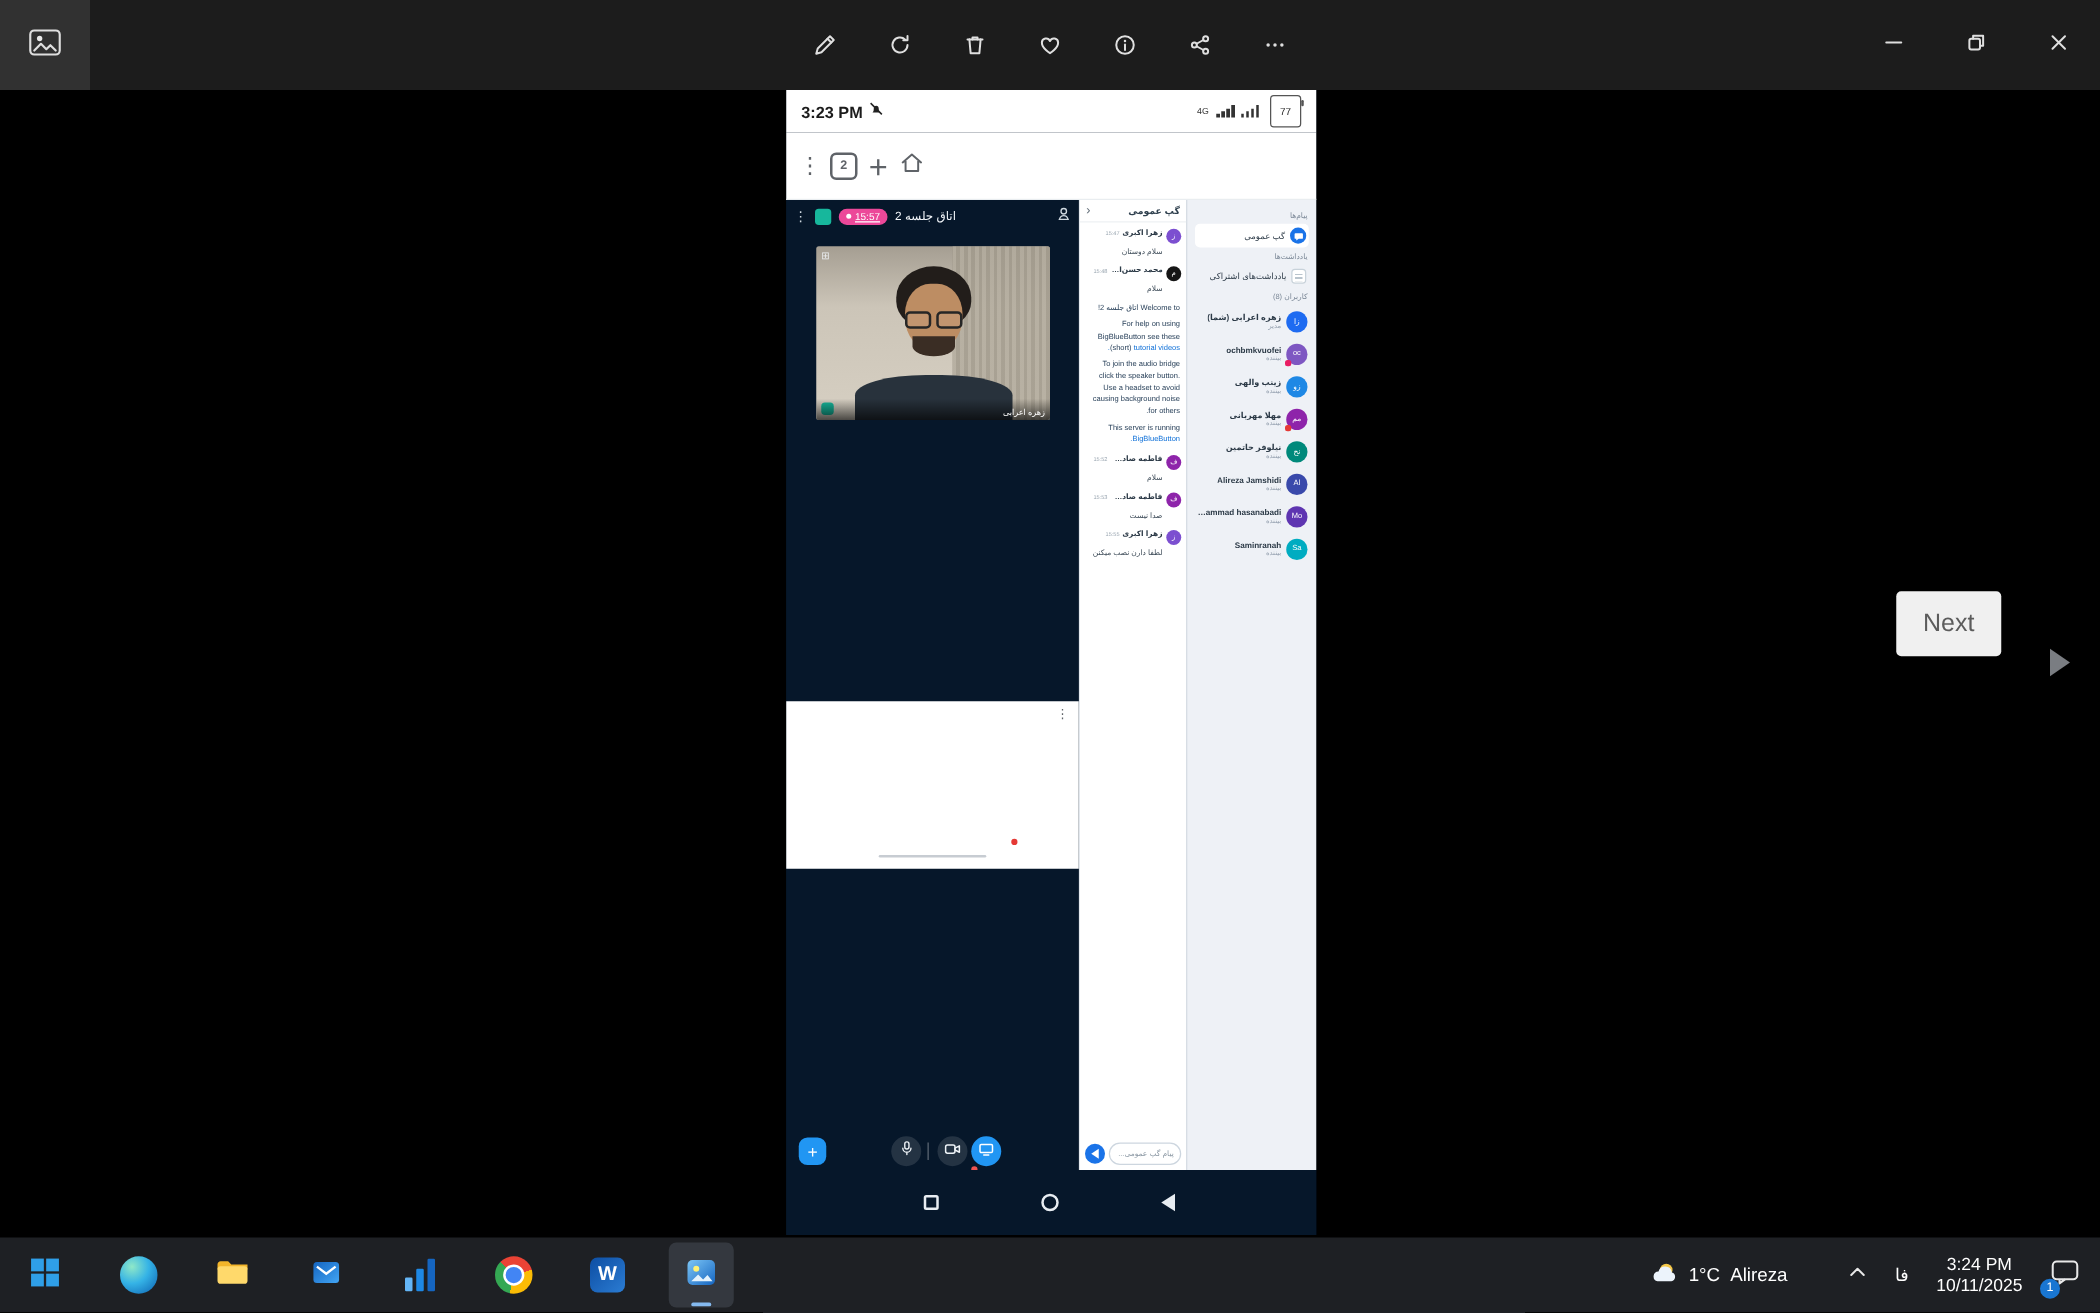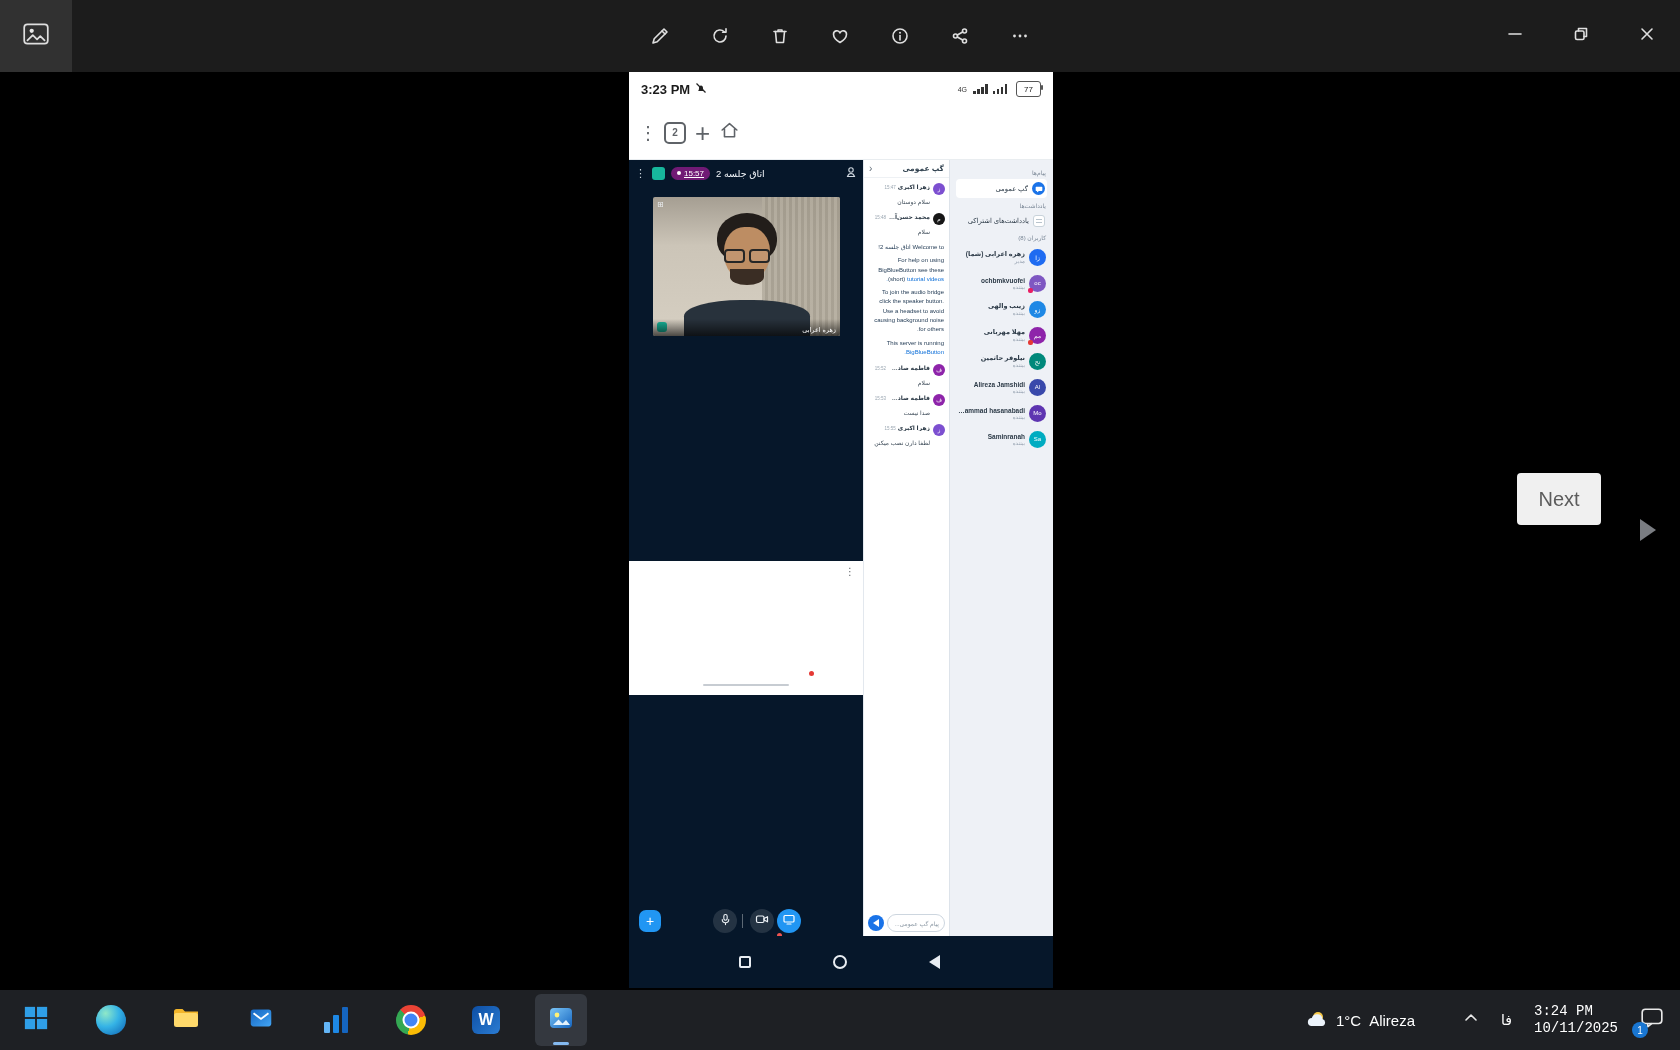--- a/index.html
+++ b/index.html
@@ -29,38 +29,38 @@
 
   
   .phone { position:absolute; left:629px; top:0; width:424px; height:916px; background:#06172a; }
 
   .p-status { height:34px; background:#fff; display:flex; align-items:center; padding:0 12px; gap:5px; color:#1b1b1b; }
   .p-time { font-size:13px; font-weight:bold; }
   .p-status .spacer, .p-browser .spacer { flex:1; }
   .net-label { font-size:7px; color:#333; margin-right:1px; }
   .bars { display:flex; align-items:flex-end; gap:1.5px; height:10px; }
   .bars i { width:2.5px; background:#333; display:block; }
-  .battery { width:25px; height:16px; border:1px solid #555; border-radius:3px; font-size:8px; display:flex; align-items:center; justify-content:center; color:#222; position:relative; margin-left:4px; }
+  .battery { width:25px; height:26px; border:1px solid #555; border-radius:3px; font-size:8px; display:flex; align-items:center; justify-content:center; color:#222; position:relative; margin-left:4px; }
   .battery::after { content:""; position:absolute; right:-3px; top:3px; width:2px; height:5px; background:#555; border-radius:1px; }
 
   .p-browser { height:54px; background:#fff; display:flex; align-items:center; padding:0 10px; gap:9px; border-bottom:1px solid #e9edf0; }
   .b-menu { color:#5f6368; font-size:18px; width:16px; text-align:center; }
   .b-tabs { width:22px; height:22px; border:2px solid #5f6368; border-radius:5px; font-size:10px; font-weight:bold; color:#5f6368; display:flex; align-items:center; justify-content:center; }
   .b-plus { font-size:26px; color:#5f6368; font-weight:300; line-height:1; }
   .b-address { flex:1; height:36px; background:#e9eef6; border-radius:18px; display:flex; align-items:center; gap:7px; padding:0 12px; overflow:hidden; }
   .b-url { font-size:13.5px; color:#202124; white-space:nowrap; }
 
   .p-bbb { position:relative; height:776px; display:flex; }
 
   
   .bbb-media { width:234px; position:relative; background:#06172a; flex:none; }
   .m-top { height:26px; display:flex; align-items:center; gap:6px; padding:0 6px; color:#fff; }
   .m-dots { color:#cfd8e0; font-size:11px; }
   .m-logo { width:13px; height:13px; border-radius:3px; background:#17b79c; }
-  .rec-badge { background:#701a75; color:#fff; font-size:8px; border-radius:8px; padding:2px 6px; display:flex; align-items:center; gap:3px;text-decoration:underline; }
+  .rec-badge { background:#ec4899; color:#fff; font-size:8px; border-radius:8px; padding:2px 6px; display:flex; align-items:center; gap:3px;text-decoration:underline; }
   .rec-badge::before { content:""; width:4px; height:4px; border-radius:50%; background:#fff; }
   .room-name { font-size:9.5px; color:#f2f6fa; }
   .m-top .spacer { flex:1; }
 
   .webcam { position:absolute; left:24px; top:37px; width:187px; height:139px; border-radius:2px; overflow:hidden; background:linear-gradient(180deg,#a59e92 0%,#ccc5b8 35%,#d6cfc2 100%); }
   .blinds2 { position:absolute; right:0; top:0; width:78px; height:100%; background:repeating-linear-gradient(90deg,#b3ac9e 0 3px,#a19a8c 3px 6px); opacity:.85; }
   .wc-hair { position:absolute; left:50%; top:16px; transform:translateX(-50%); width:60px; height:50px; background:#221d1a; border-radius:50% 50% 44% 44%; }
   .wc-face { position:absolute; left:50%; top:30px; transform:translateX(-50%); width:46px; height:54px; background:#bd8d63; border-radius:46% 46% 52% 52%; }
   .wc-glasses { position:absolute; left:50%; top:52px; transform:translateX(-50%); width:46px; height:14px; display:flex; gap:4px; }
   .wc-glasses i { flex:1; border:2px solid #262626; border-radius:4px; background:rgba(255,255,255,.08); }
@@ -135,21 +135,21 @@
   .task-icon.active::after { content:""; position:absolute; bottom:1px; left:50%; transform:translateX(-50%); width:16px; height:3px; border-radius:2px; background:#84b9ef; }
   .edge-circle { width:30px; height:30px; border-radius:50%; background:radial-gradient(circle at 32% 28%, #8fe8c8 0%, #35b3e6 45%, #0b5fb0 100%); }
   .chrome-circle { width:30px; height:30px; border-radius:50%; background:conic-gradient(from -45deg,#ea4335 0 33%,#fbbc05 0 66%,#34a853 0 100%); position:relative; }
   .chrome-circle::after { content:""; position:absolute; left:50%; top:50%; transform:translate(-50%,-50%); width:13px; height:13px; border-radius:50%; background:#4285f4; border:2.5px solid #fff; }
   .word-tile { width:28px; height:28px; border-radius:6px; background:linear-gradient(135deg,#0d4ea3,#2b7cd3); color:#fff; font-size:16px; font-weight:bold; display:flex; align-items:center; justify-content:center; }
   .chart-bars { display:flex; align-items:flex-end; gap:3px; height:26px; }
   .chart-bars i { width:6px; border-radius:1px; display:block; }
   .tb-right { margin-left:auto; display:flex; align-items:center; gap:22px; padding-right:16px; }
   .weather { display:flex; align-items:center; gap:8px; color:#fff; font-size:15px; margin-right:26px; }
   .lang { color:#fff; font-size:14px; }
-  .clock { text-align:left; color:#fff; font-size:14px; line-height:17px;font-family:Liberation Mono, monospace; }
+  .clock { text-align:center; color:#fff; font-size:14px; line-height:17px; }
   .notif { position:relative; display:flex; }
   .notif-badge { position:absolute; left:-8px; bottom:-4px; min-width:16px; height:16px; border-radius:8px; background:#1976d2; color:#fff; font-size:10px; display:flex; align-items:center; justify-content:center; padding:0 3px; }
 </style>
 </head>
 <body>
 
 <div class="screen">
 
   <header class="titlebar">
     <div class="app-tile">

